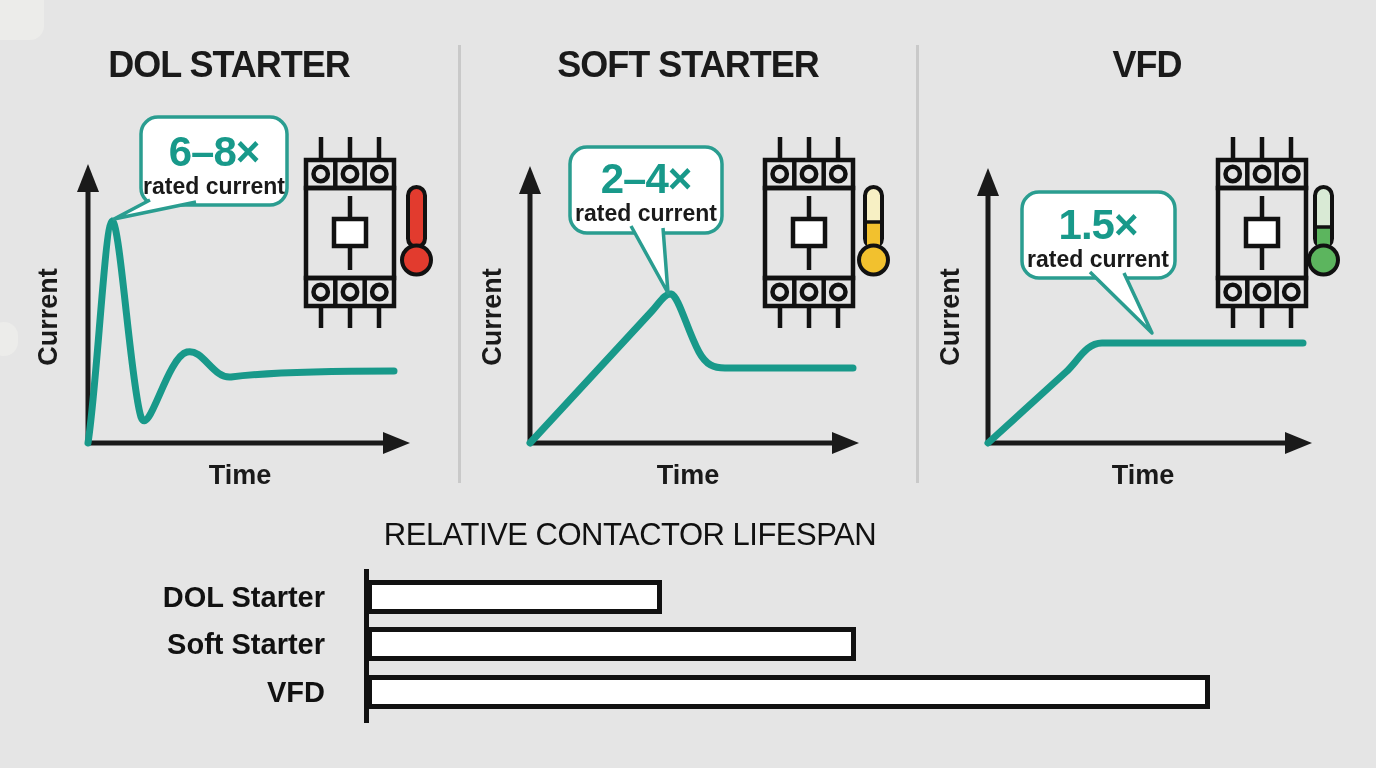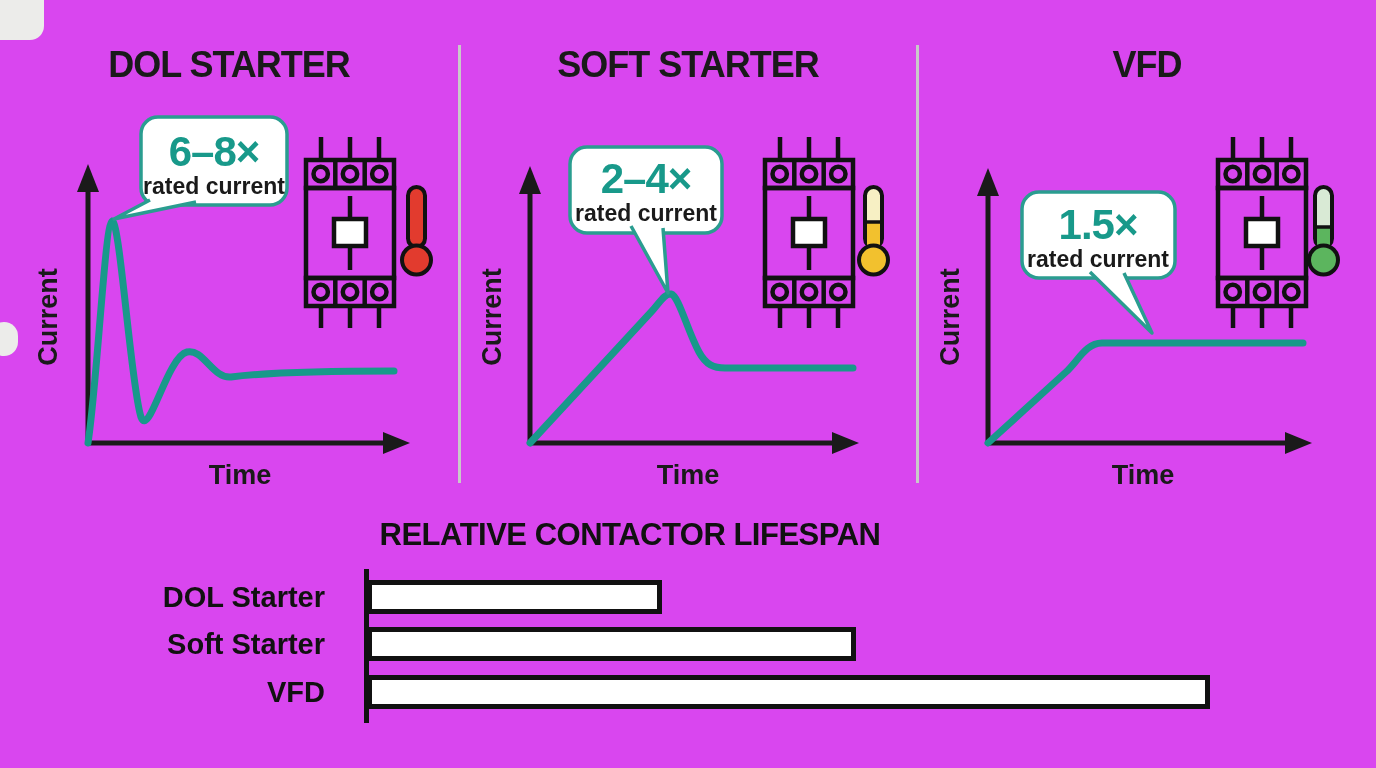--- a/index.html
+++ b/index.html
@@ -1,36 +1,36 @@
 <!DOCTYPE html>
 <html><head>
 <meta charset="utf-8">
 <style>
   * { margin:0; padding:0; box-sizing:border-box; }
   html,body { background:#ffffff; }
   .canvas {
-    position:relative; width:1376px; height:768px; background:#d946ef;
+    position:relative; width:1376px; height:768px; background:#e5e5e5;
     font-family:"Liberation Sans", sans-serif; overflow:hidden;
   }
   .panel { position:absolute; top:0; width:458px; height:500px; }
   .panel h2 {
     position:absolute; top:44px; left:0; width:100%; text-align:center;
     font-size:36px; font-weight:bold; letter-spacing:-1px; color:#1a1a1a;
   }
   .panel svg { position:absolute; top:40px; left:0; }
   .divider { position:absolute; top:45px; width:3px; height:438px; background:#c9c9c9; }
 
   svg text { font-family:"Liberation Sans", sans-serif; font-weight:bold; }
   .axis-label    { font-size:27px; fill:#1a1a1a; }
   .callout-value { font-size:42px; fill:#18998a; letter-spacing:-1px; }
   .callout-label { font-size:23px; fill:#1a1a1a; }
 
   .lifespan-title {
     position:absolute; top:517px; left:230px; width:800px; text-align:center;
-    font-size:31px; font-weight:bold; letter-spacing:-0.5px; color:#111;
+    font-size:31px; font-weight:normal; letter-spacing:-0.5px; color:#111;
   }
   .bar-label {
     position:absolute; left:55px; width:270px; text-align:right;
     font-size:29px; font-weight:bold; color:#111; line-height:34px;
   }
   .bar {
     position:absolute; left:367px; height:34px;
     background:#fff; border:5px solid #111;
   }
   .axis-v { position:absolute; left:364px; top:569px; width:5px; height:154px; background:#111; }

